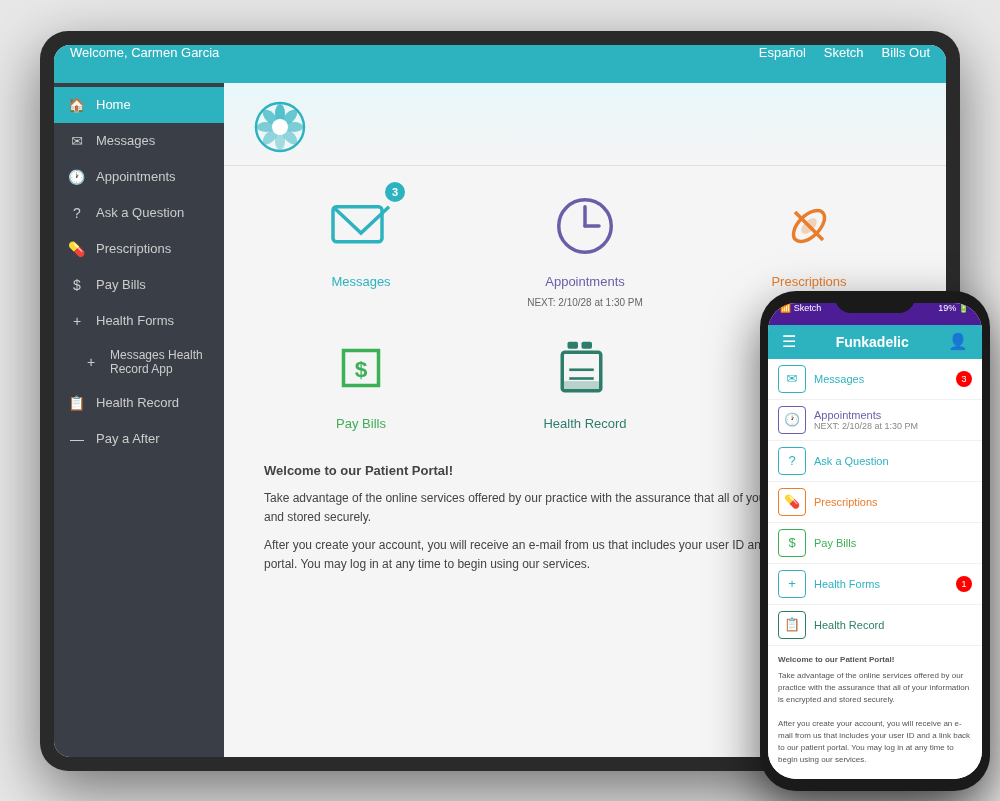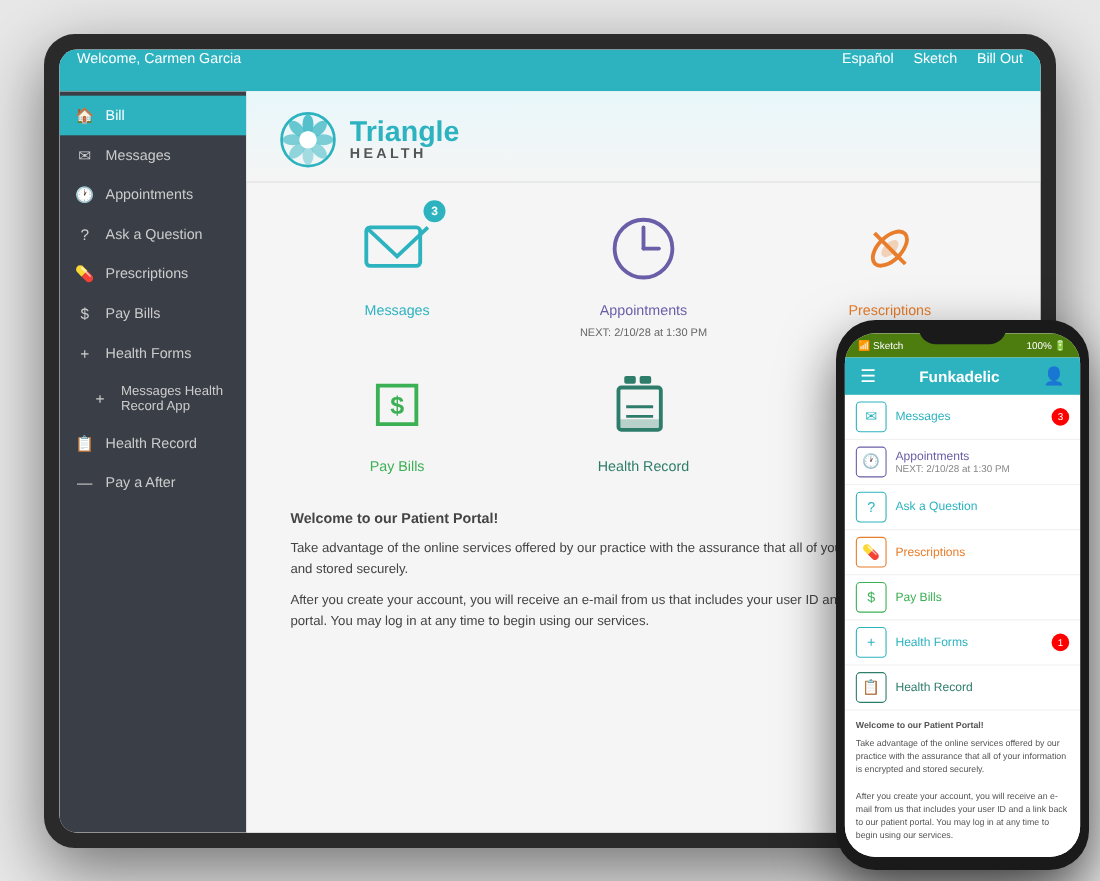--- a/index.html
+++ b/index.html
@@ -232,24 +232,24 @@
     .phone-screen {
       width: 100%;
       height: 100%;
       background: #fff;
       border-radius: 28px;
       overflow: hidden;
       display: flex;
       flex-direction: column;
     }
     .phone-status-bar {
-      background: #4d7c0f;
+      background: #4c1d95;
       height: 22px;
       display: flex;
-      align-items: center;
+      align-items: flex-start;
       justify-content: space-between;
       padding: 0 12px;
       font-size: 9px;
       color: white;
       flex-shrink: 0;
     }
     .phone-header {
       background: #2db3c0;
       height: 34px;
       display: flex;
@@ -328,30 +328,30 @@
 <body>
 
 <div class="outer-frame">
   <div class="tablet-screen">
 
     <div class="top-bar">
       <span class="top-bar-left">Welcome, Carmen Garcia</span>
       <div class="top-bar-right">
         <span>Español</span>
         <span>Sketch</span>
-        <span>Bill Out</span>
+        <span>Bills Out</span>
       </div>
     </div>
 
     <div class="main-area">
 
       <div class="sidebar">
         <div class="sidebar-item active">
           <span class="icon">🏠</span>
-          <span>Bill</span>
+          <span>Home</span>
         </div>
         <div class="sidebar-item">
           <span class="icon">✉</span>
           <span>Messages</span>
         </div>
         <div class="sidebar-item">
           <span class="icon">🕐</span>
           <span>Appointments</span>
         </div>
         <div class="sidebar-item">
@@ -395,24 +395,20 @@
               <ellipse cx="26" cy="12" rx="5" ry="9" fill="#2db3c0" opacity="0.8" transform="rotate(0 26 26)"></ellipse>
               <ellipse cx="26" cy="12" rx="5" ry="9" fill="#2db3c0" opacity="0.7" transform="rotate(45 26 26)"></ellipse>
               <ellipse cx="26" cy="12" rx="5" ry="9" fill="#2db3c0" opacity="0.6" transform="rotate(90 26 26)"></ellipse>
               <ellipse cx="26" cy="12" rx="5" ry="9" fill="#2db3c0" opacity="0.5" transform="rotate(135 26 26)"></ellipse>
               <ellipse cx="26" cy="12" rx="5" ry="9" fill="#2db3c0" opacity="0.4" transform="rotate(180 26 26)"></ellipse>
               <ellipse cx="26" cy="12" rx="5" ry="9" fill="#2db3c0" opacity="0.5" transform="rotate(225 26 26)"></ellipse>
               <ellipse cx="26" cy="12" rx="5" ry="9" fill="#2db3c0" opacity="0.6" transform="rotate(270 26 26)"></ellipse>
               <ellipse cx="26" cy="12" rx="5" ry="9" fill="#2db3c0" opacity="0.7" transform="rotate(315 26 26)"></ellipse>
               <circle cx="26" cy="26" r="8" fill="white"></circle>
             </svg>
-            <div class="logo-text">
-              <div class="big">Triangle</div>
-              <div class="small">HEALTH</div>
-            </div>
           </div>
         </div>
 
         <div class="icons-grid">
 
           <div class="icon-item">
             <div class="icon-box">
               <svg class="icon-svg" viewBox="0 0 80 80">
                 <rect x="8" y="18" width="56" height="40" rx="4" fill="none" stroke="#2db3c0" stroke-width="4"></rect>
                 <polyline points="8,18 40,48 72,18" fill="none" stroke="#2db3c0" stroke-width="4"></polyline>
@@ -495,21 +491,21 @@
     </div>
   </div>
 
   <div class="phone-overlay">
     <div class="phone-frame">
       <div class="phone-notch"></div>
       <div class="phone-screen">
 
         <div class="phone-status-bar">
           <span>📶 <span>Sketch</span></span>
-          <span><span>100%</span> 🔋</span>
+          <span><span>19%</span> 🔋</span>
         </div>
 
         <div class="phone-header">
           <span style="color:white;font-size:16px;">☰</span>
           <span class="phone-header-title">Funkadelic</span>
           <span style="color:white;font-size:16px;">👤</span>
         </div>
 
         <div class="phone-content">
 

